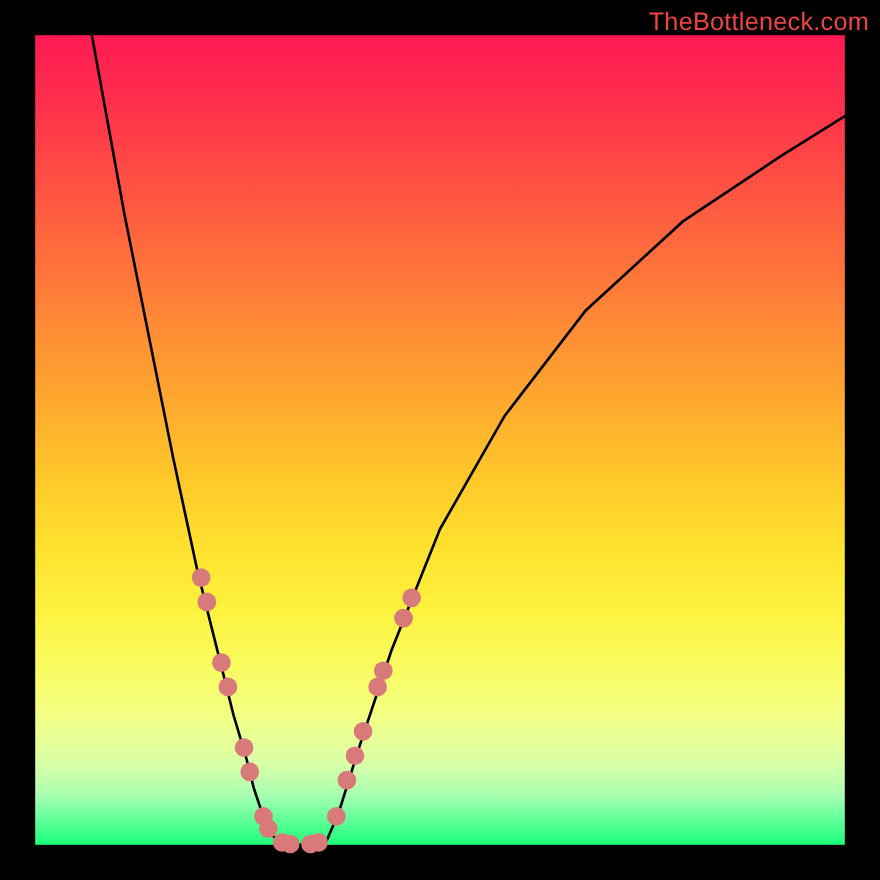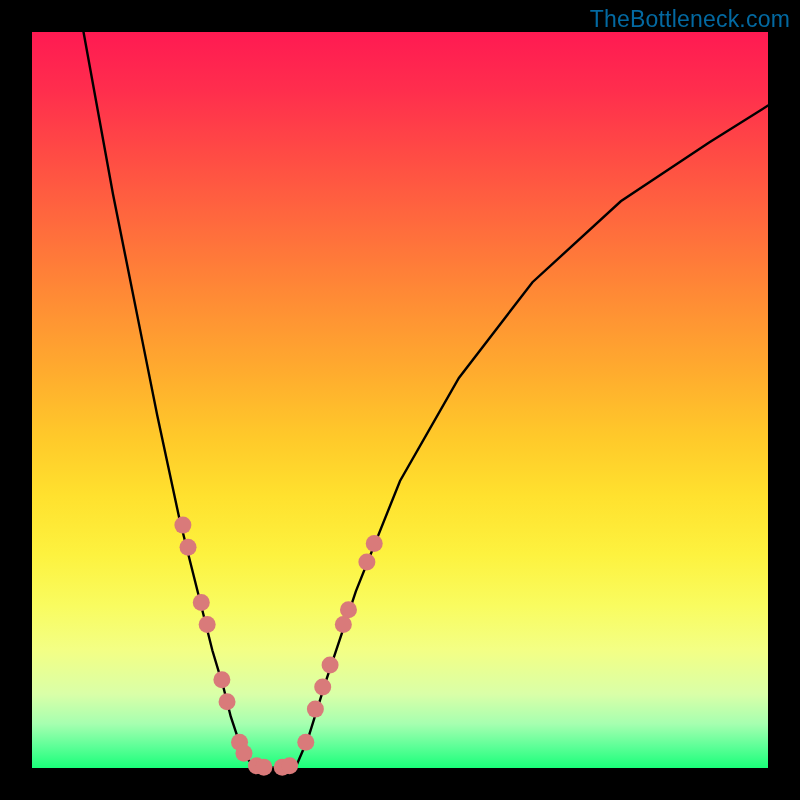--- a/index.html
+++ b/index.html
@@ -37,21 +37,21 @@
       #f3ff85 84%,
       #d9ffa8 90%,
       #a6ffb0 94%,
       #5fff98 97%,
       #1aff79 100%);
   }
   .watermark {
     position: absolute;
     top: 6px;
     right: 10px;
-    color: #0369a1;
+    color: #ef4444;
     font-size: 23px;
     font-weight: 500;
     letter-spacing: 0.2px;
     margin-left: 48px;
   }
   svg.curve {
     position: absolute;
     left: 0;
     top: 0;
     width: 736px;

